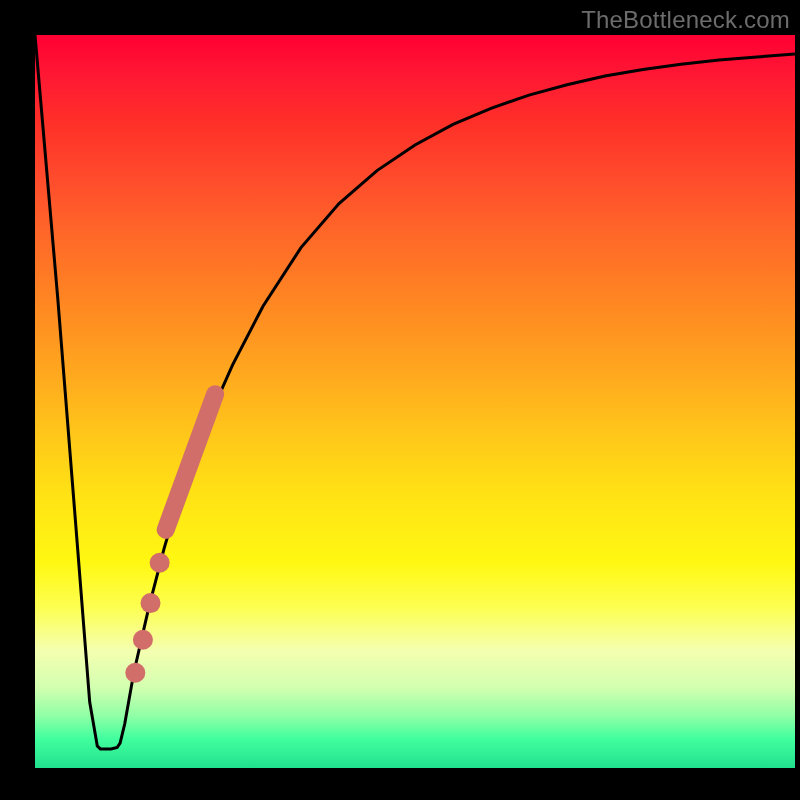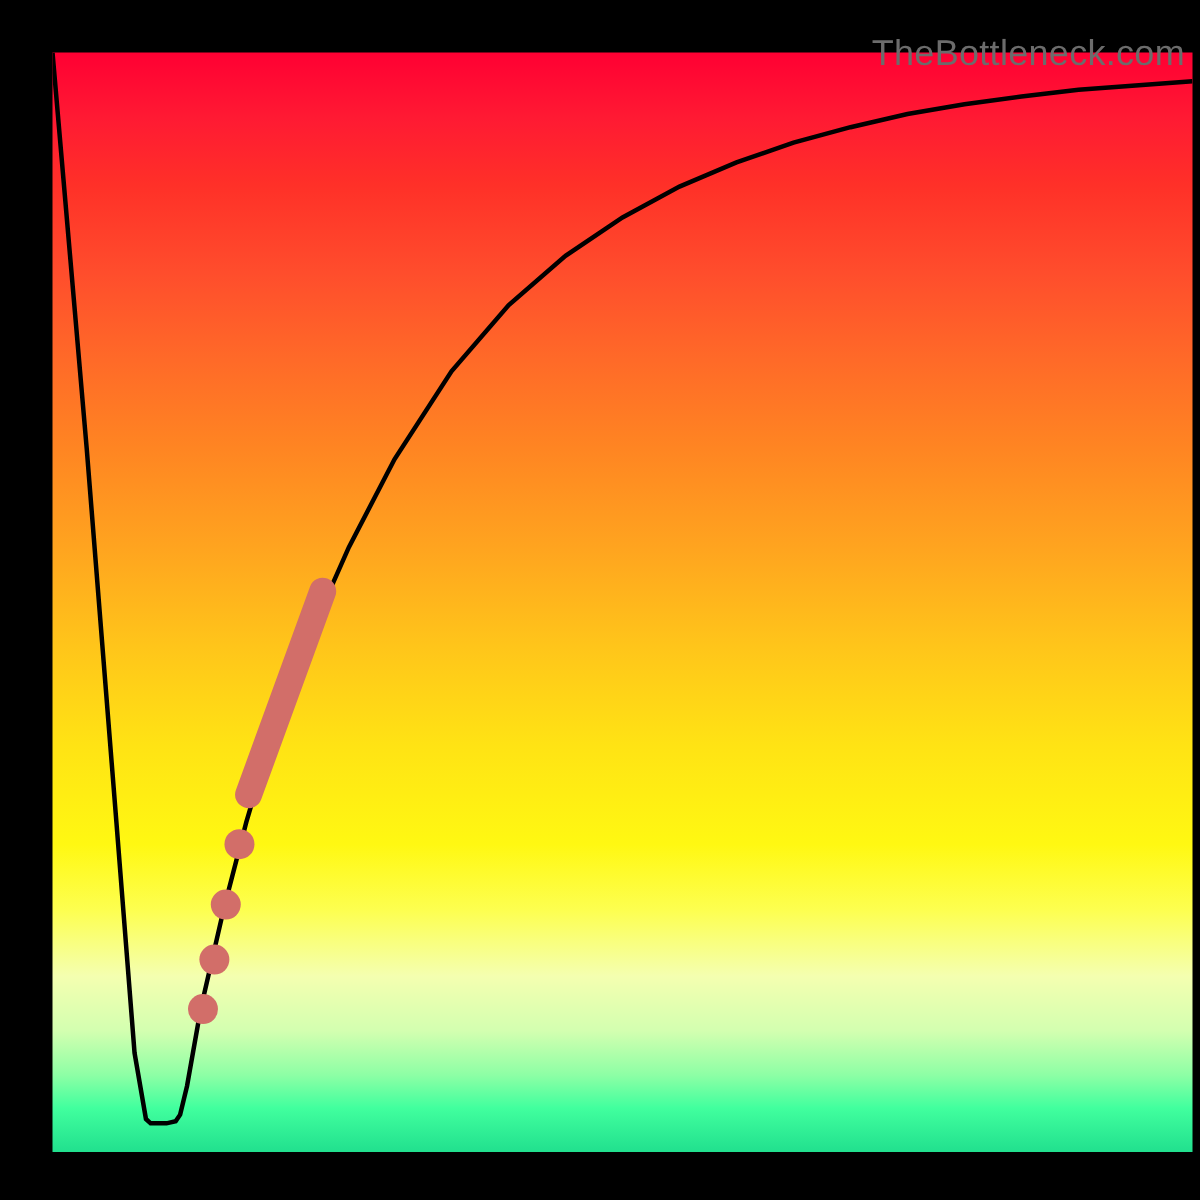--- a/index.html
+++ b/index.html
@@ -50,21 +50,20 @@
     height: 733px;
   }
   .watermark {
     position: absolute;
     top: 6px;
     right: 10px;
     color: #6c6c6c;
     font-size: 24px;
     font-weight: 500;
     letter-spacing: 0.2px;
-    margin-top: 16px;
   }
 </style>
 </head>
 <body>
 
 <div class="frame">
   <div class="plot">
     <svg class="overlay-svg" viewBox="0 0 760 733" preserveAspectRatio="none">
       <path id="curve-path" fill="none" stroke="#000000" stroke-width="3" d="M0.0 0.0 L22.8 263.9 L42.6 513.1 L54.7 667.0 L62.3 711.0 L65.4 713.9 L71.4 713.9 L76.0 713.9 L82.1 712.5 L85.1 708.1 L89.7 689.0 L98.8 637.7 L114.0 571.7 L129.2 513.1 L144.4 461.8 L159.6 417.8 L174.8 381.2 L197.6 329.8 L228.0 271.2 L266.0 212.6 L304.0 168.6 L342.0 135.6 L380.0 110.0 L418.0 89.4 L456.0 73.3 L494.0 60.1 L532.0 49.8 L570.0 41.0 L608.0 34.5 L646.0 29.3 L684.0 24.9 L722.0 22.0 L760.0 19.1"></path>
       <line id="hl-seg" stroke="#d26e69" stroke-width="18" stroke-linecap="round" x1="130.72" y1="494.77500000000003" x2="180.12" y2="359.17"></line>

